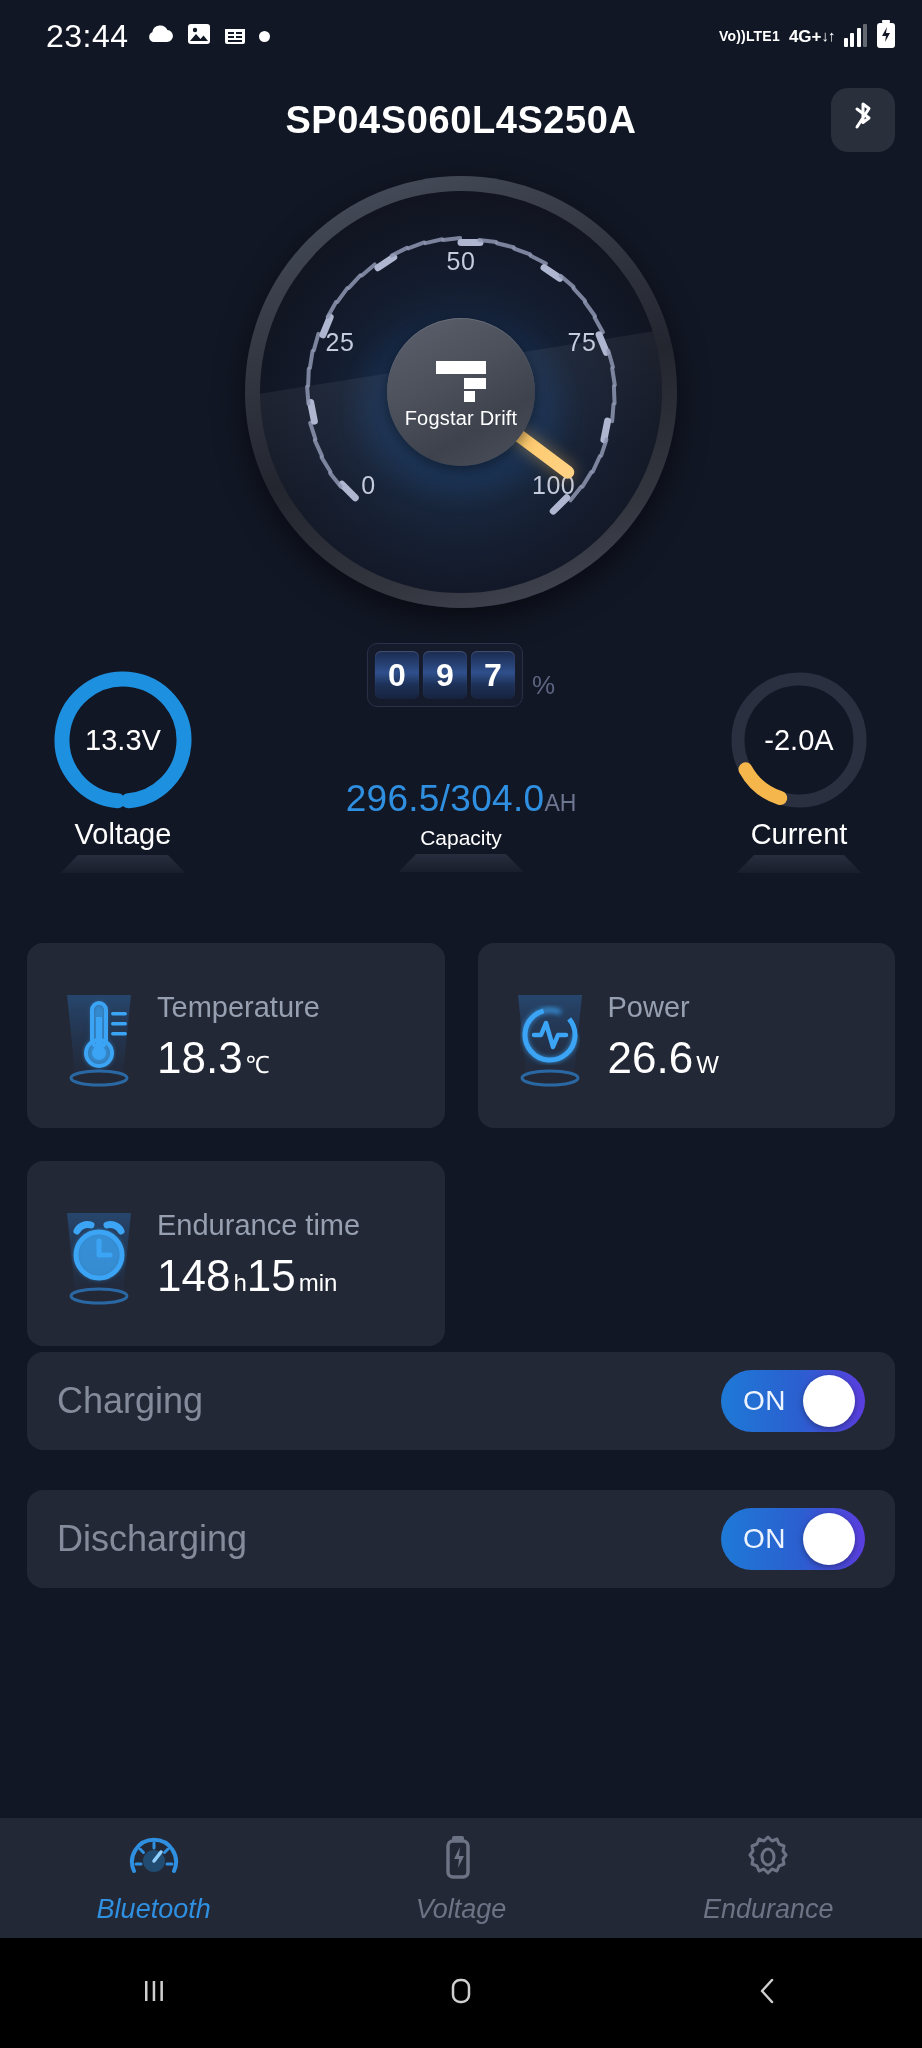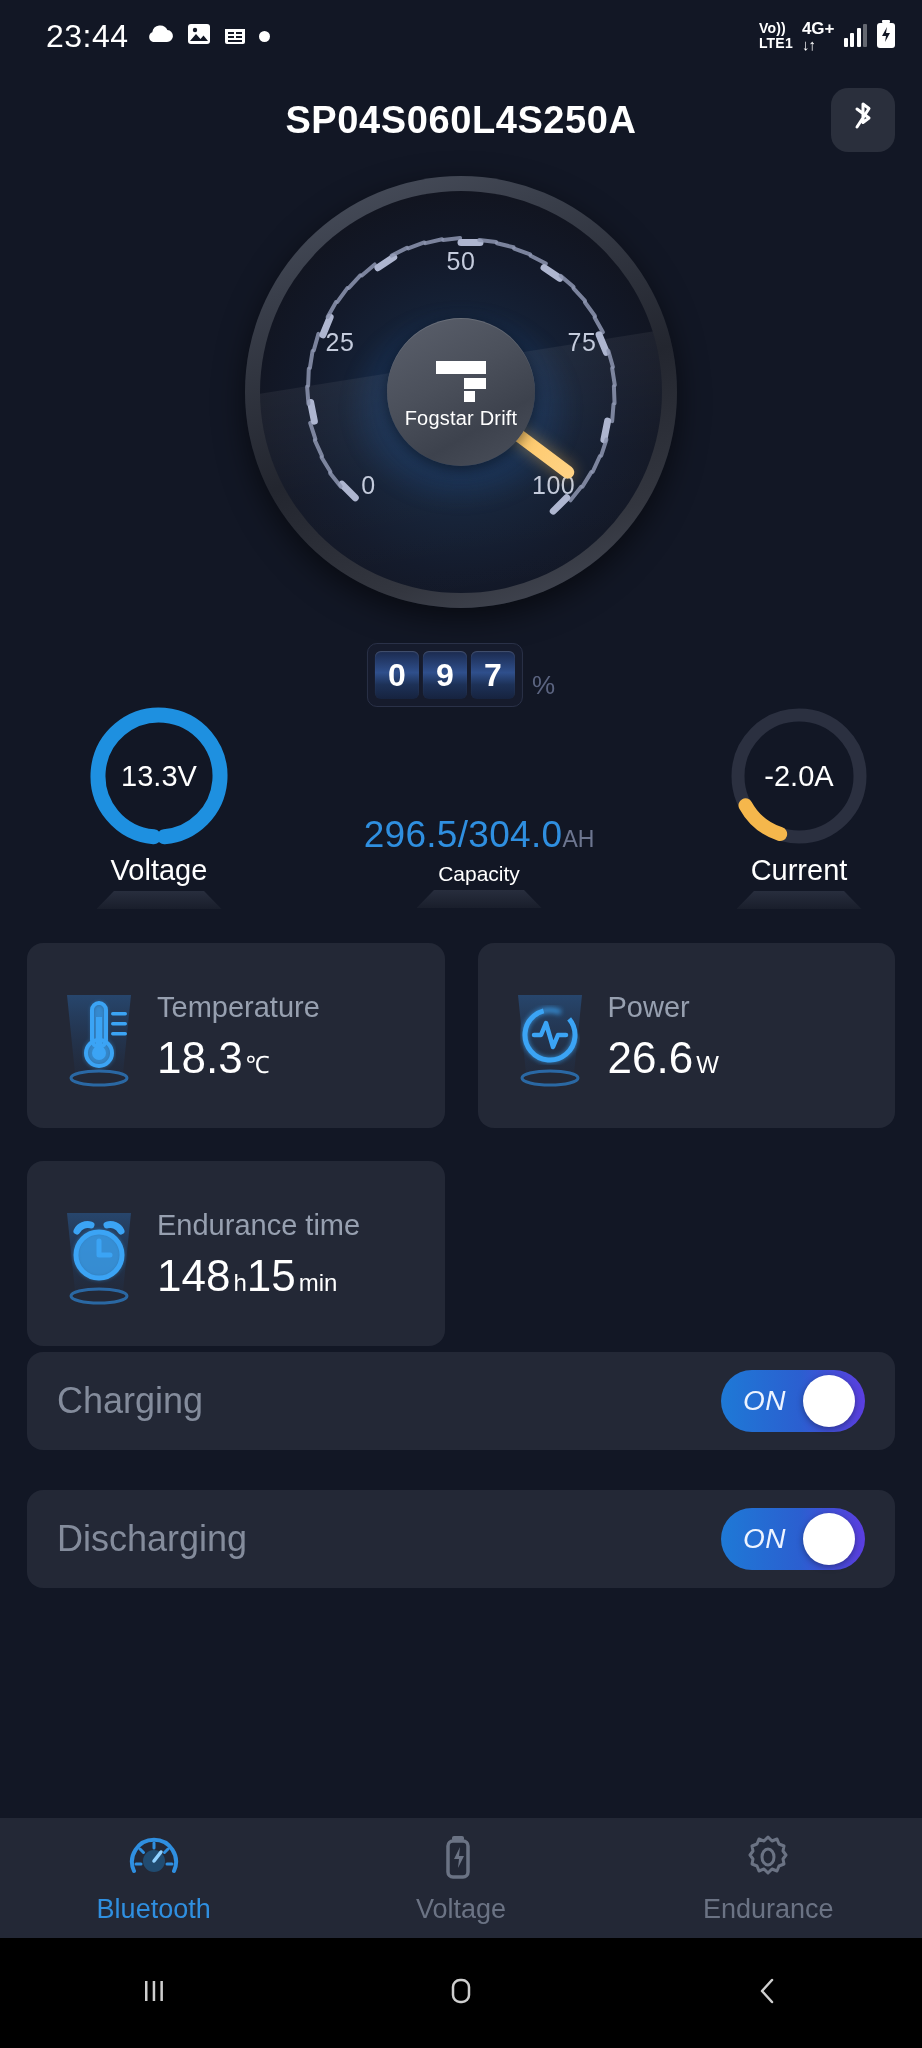--- a/index.html
+++ b/index.html
@@ -29,21 +29,21 @@
   }
   .sb-left-icons { display:flex; align-items:center; gap:12px; }
   .sb-spacer { flex:1 1 auto; }
   .sb-right { display:flex; align-items:center; gap:9px; }
   .volte {
     font-size:14px; line-height:15px; font-weight:700;
     text-align:left; letter-spacing:.2px;
   }
   .netgen { font-size:17px; font-weight:700; line-height:17px; }
   .netarrows { font-size:15px; line-height:15px; letter-spacing:-1px; }
-  .netcol { display:flex; flex-direction:column; align-items:flex-start; }
+  .netcol { display:flex; flex-direction:row; align-items:flex-start; }
   .bars { display:flex; align-items:flex-end; gap:2.5px; height:22px; }
   .bars i { display:block; width:4px; background:#fff; border-radius:1px; }
   .dot-ind {
     width:11px; height:11px; border-radius:50%; background:#fff;
   }
 
   
   .titlebar {
     height:96px; flex:0 0 96px;
     display:flex; align-items:center; justify-content:center;
@@ -145,21 +145,21 @@
     width:44px; height:48px; border-radius:6px;
     background:linear-gradient(180deg,#1b2a4e 0%, #2f4f8c 45%, #1d3157 70%, #16233f 100%);
     color:#fff; font-size:32px; font-weight:700;
     display:flex; align-items:center; justify-content:center;
     box-shadow:inset 0 1px 1px rgba(255,255,255,.18);
   }
   .odo-pct { color:#5b6480; font-size:26px; padding-bottom:6px; }
 
   
   .rings {
-    position:absolute; top:536px; left:0; right:0; height:200px;margin-left:36px;
+    position:absolute; top:500px; left:0; right:0; height:200px;
   }
   .ring-item { position:absolute; text-align:center; }
   .ring-item.left  { left:23px;  width:200px; }
   .ring-item.right { right:23px; width:200px; }
   .ring-box { position:relative; width:144px; height:144px; margin:0 auto; }
   .ring-box svg { display:block; }
   .ring-val {
     position:absolute; inset:0; display:flex; align-items:center; justify-content:center;
     color:#fff; font-size:29px;
   }
@@ -208,40 +208,40 @@
     display:flex; align-items:center; justify-content:space-between;
     padding:0 30px 0 30px;
   }
   #row-charging { top:1184px; }
   #row-discharging { top:1322px; }
   .switch-label { color:#848c9c; font-size:36px; }
   .toggle {
     width:144px; height:62px; border-radius:31px;
     background:linear-gradient(90deg,#1e79d6 0%, #2b5fd0 55%, #5b3ee0 100%);
     display:flex; align-items:center; justify-content:space-between;
-    padding:0 5px 0 0; position:relative;font-style:italic;
+    padding:0 5px 0 0; position:relative;
   }
   .toggle-text {
     color:#eef4ff; font-size:28px; position:absolute; left:22px;
     letter-spacing:.5px;
   }
   .knob {
     width:52px; height:52px; border-radius:50%; background:#fff;
     margin-left:auto; margin-right:5px;
     box-shadow:0 2px 6px rgba(0,0,0,.35);
   }
 
   
   .bottomnav {
     flex:0 0 120px; height:120px; background:#232836;
     display:flex; align-items:center;
   }
   .nav-item {
     flex:1 1 0; display:flex; flex-direction:column;
-    align-items:center; justify-content:center; gap:7px;
+    align-items:center; justify-content:center; gap:7px;font-style:italic;
   }
   .nav-label { font-size:27px; color:#6b7384; }
   .nav-item.active .nav-label { color:#2f8fe0; }
 
   
   .androidnav {
     flex:0 0 110px; height:110px; background:#000;
     display:flex; align-items:center;
   }
   .an-item { flex:1 1 0; display:flex; align-items:center; justify-content:center; }

